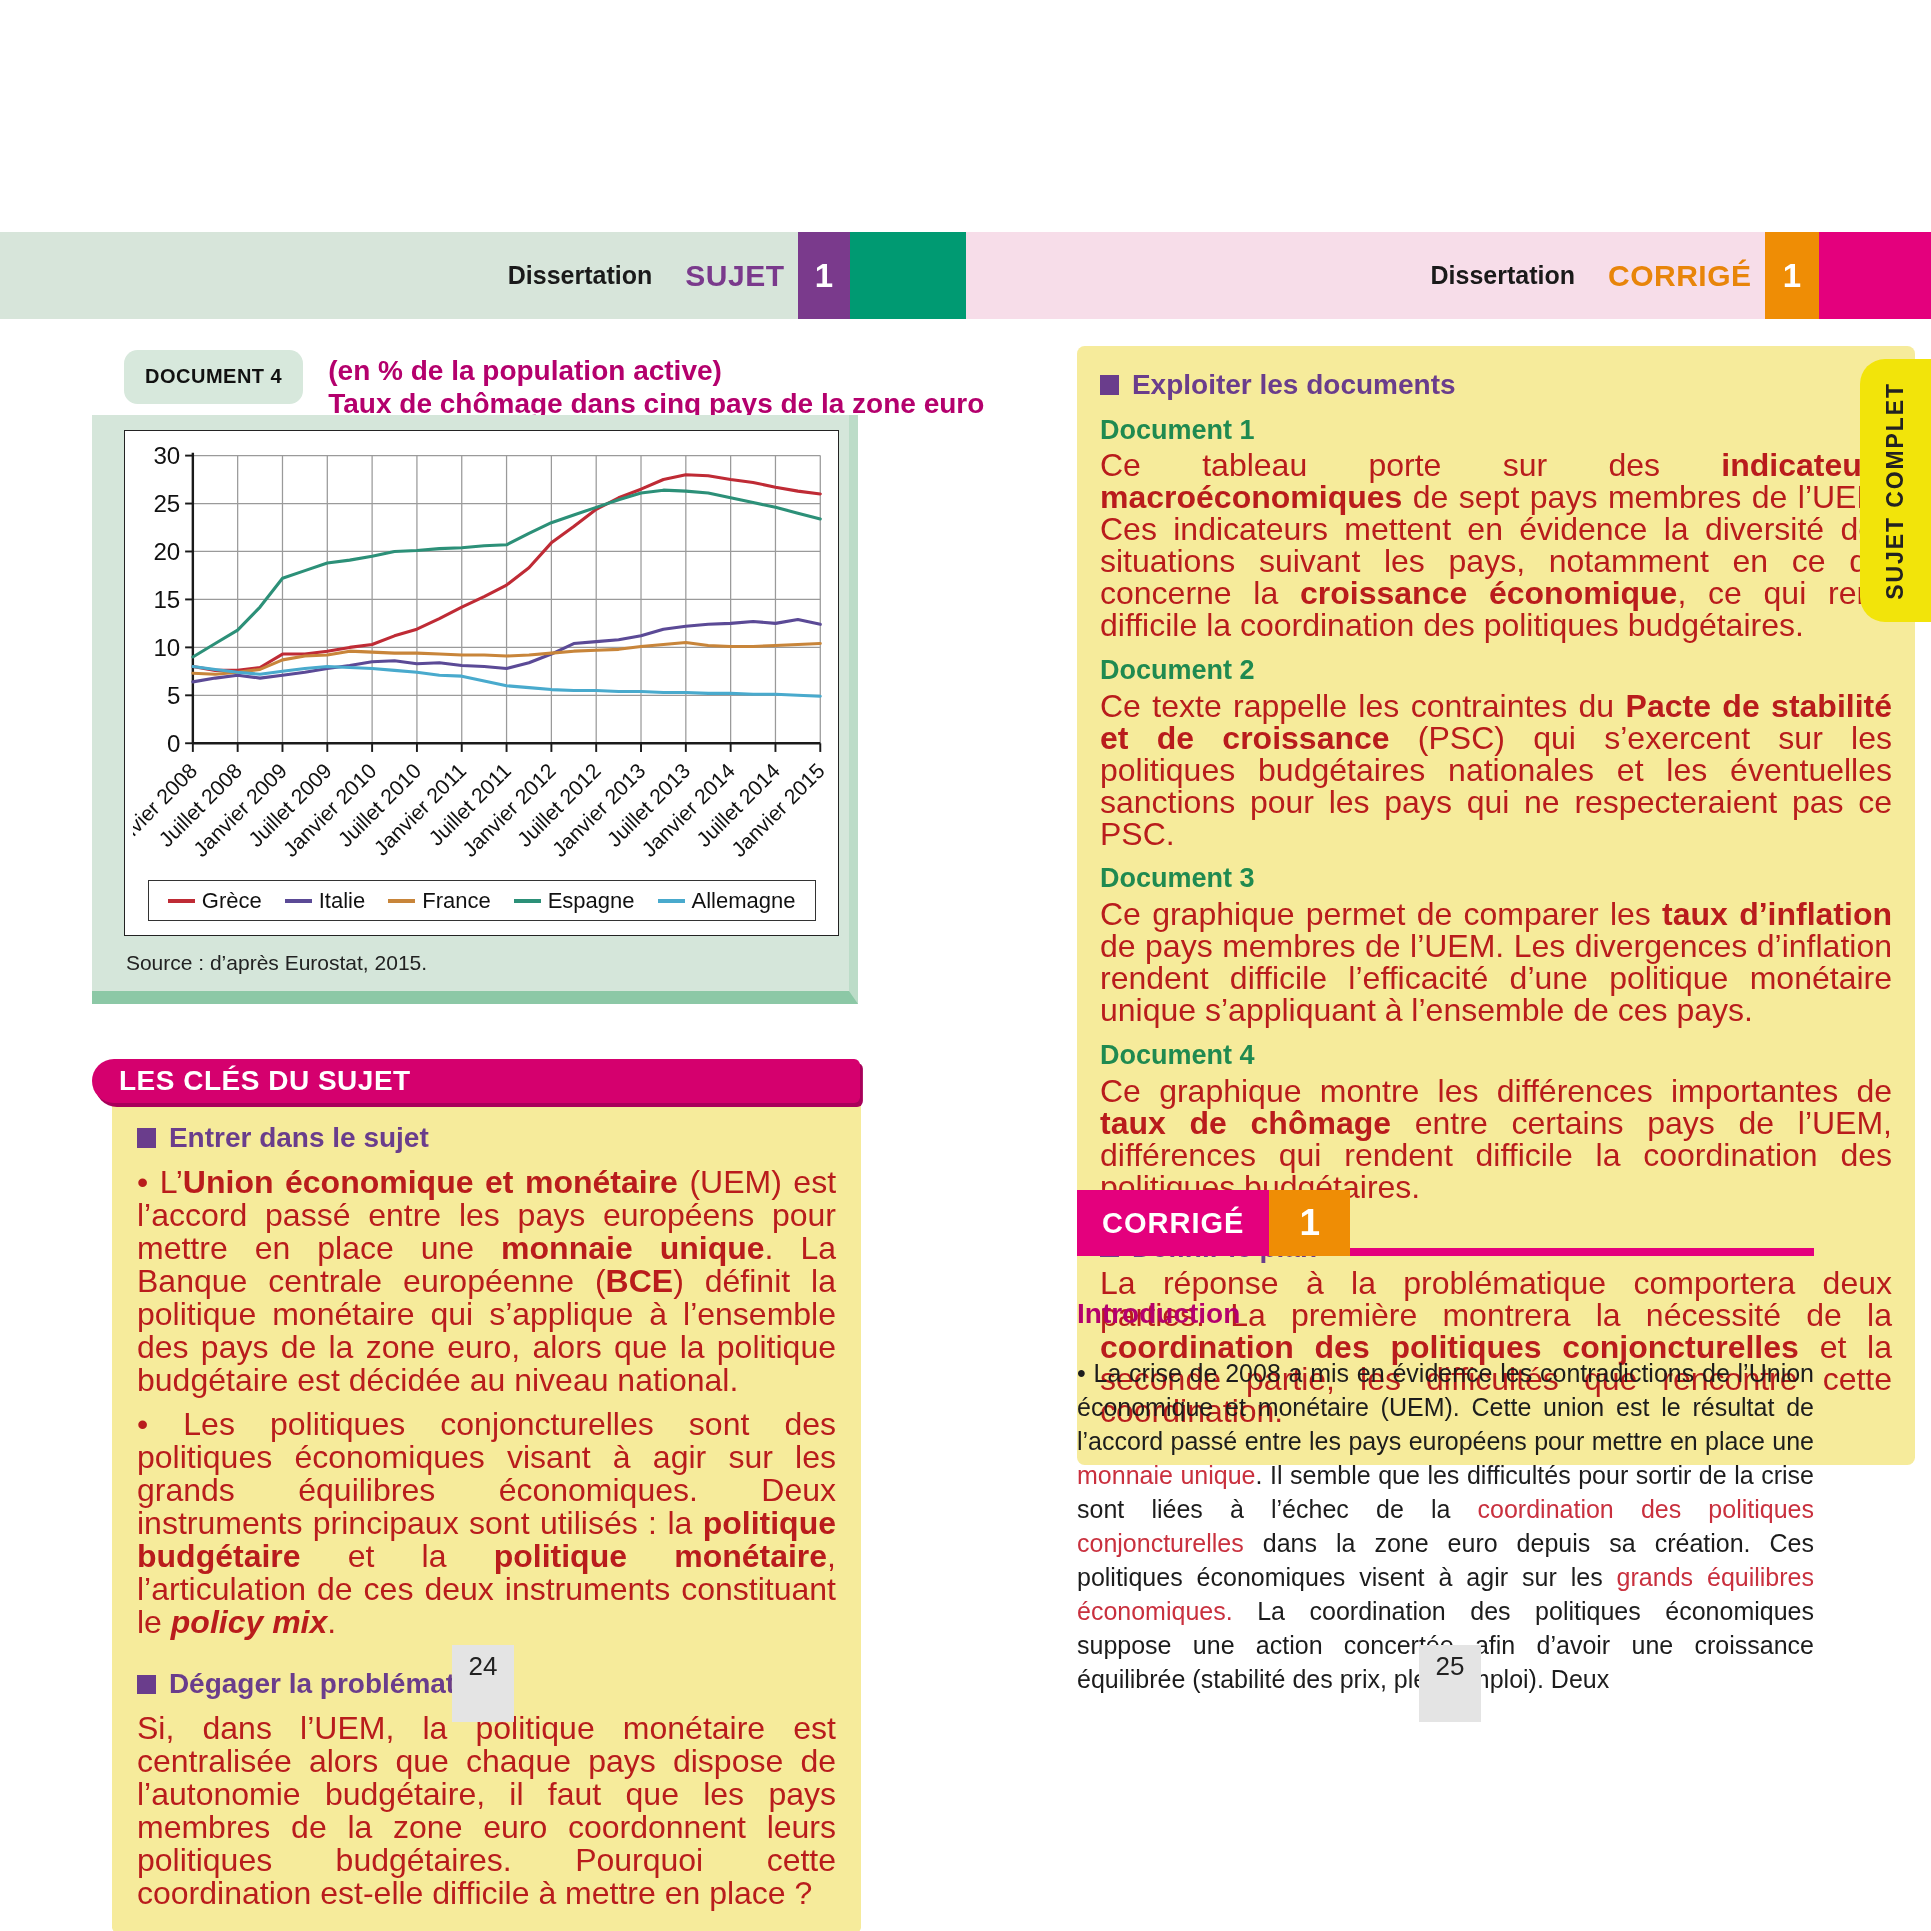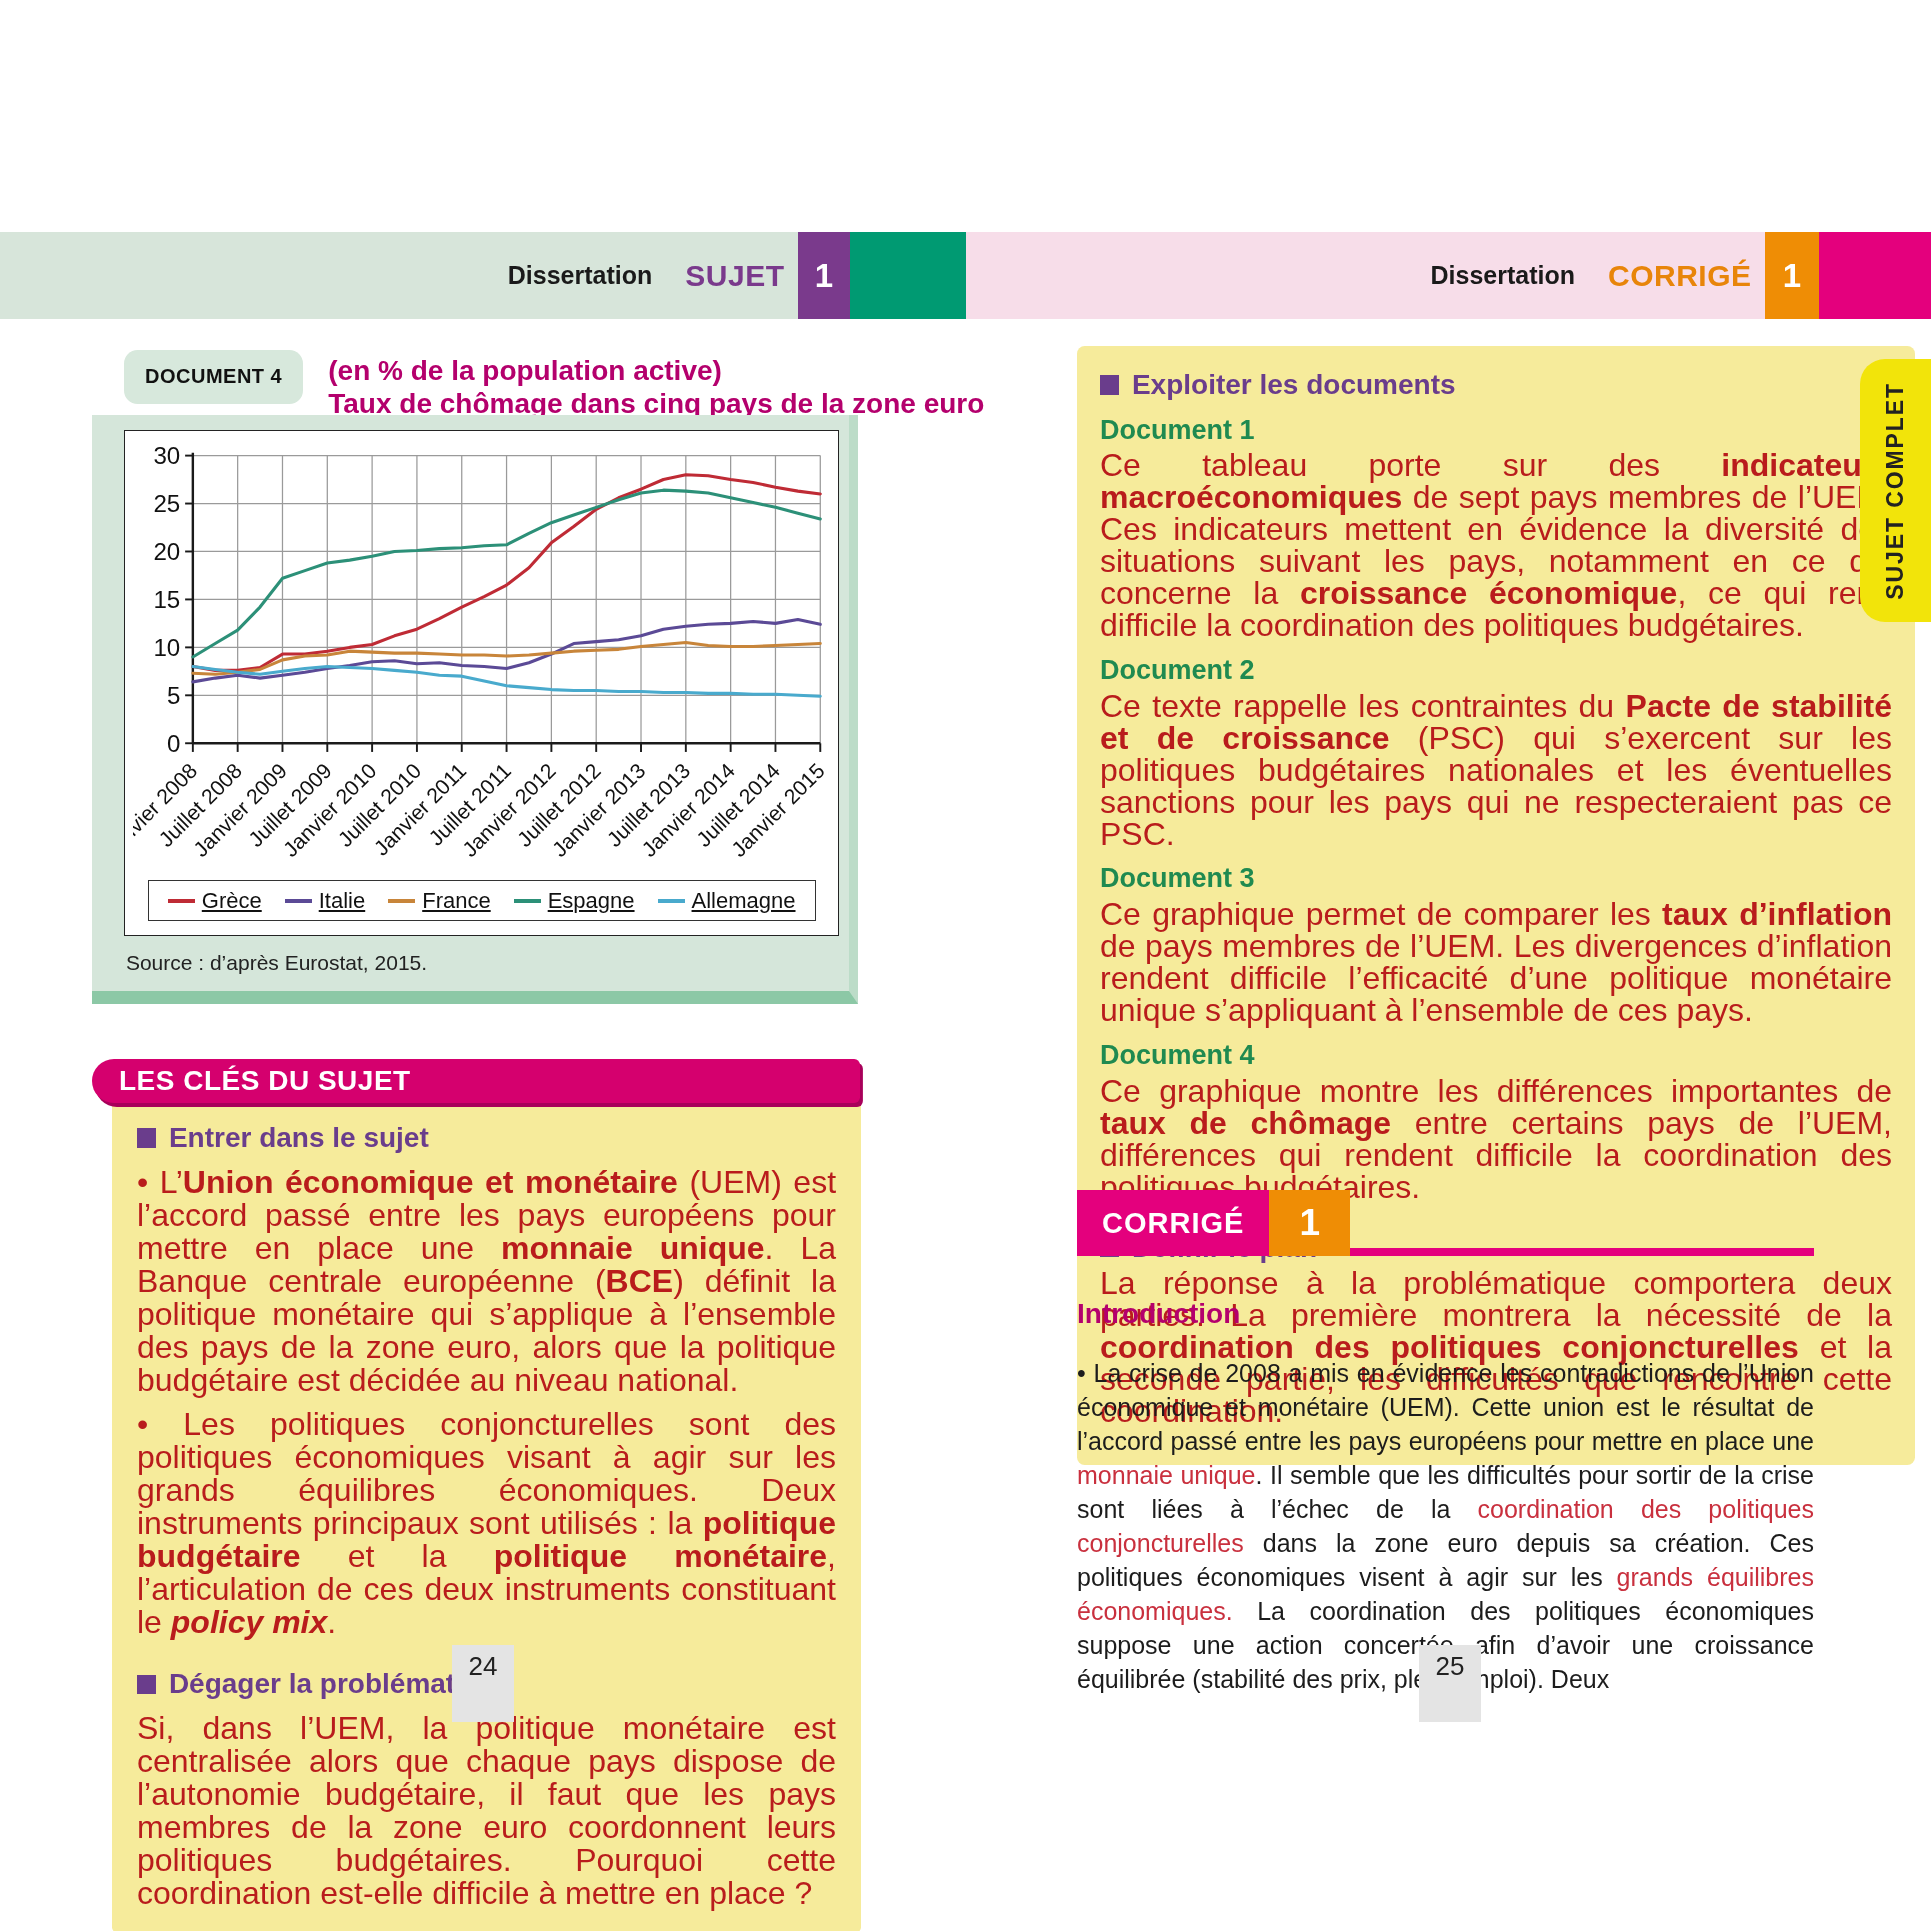--- a/index.html
+++ b/index.html
@@ -29,21 +29,21 @@
   .doc-tab { background:#d7e8dc; border-radius:13.5px; padding:15.4px 21px; font-weight:bold;
              font-size:20px; letter-spacing:0.5px; color:#111; height:fit-content; flex:none; }
   .doc-title { margin-left:25px; font-weight:bold; font-size:28px; line-height:33px; color:#b4006d; padding-top:3.9px; }
 
   .mint-panel { position:absolute; left:92px; top:415px; width:766px;
                 background:#d5e6da; padding:14.5px 9.7px 0 32px;
                 border-right:9.7px solid #bcdcc8; border-bottom:13.5px solid #8cc8a6; }
   .chart-box { background:#fff; border:1.9px solid #232323; padding:7.7px 7.7px 7.7px; }
   .legend { display:flex; width:max-content; margin:7.7px auto 5.8px; border:1.9px solid #333;
             padding:6.8px 19.3px; gap:23px; align-items:center; background:#fff; }
-  .legend-item { display:flex; align-items:center; gap:7px; font-size:22px; color:#111;text-decoration:underline; }
+  .legend-item { display:flex; align-items:center; gap:7px; font-size:22px; color:#111; }
   .legend-dash { width:27px; height:3.9px; flex:none; }
   .source { font-size:21px; color:#222; margin:15.4px 0 15.4px 1.9px; }
 
   
   .cles { position:absolute; left:92px; top:1059px; width:768px; }
   .cles-banner { position:relative; z-index:2; height:44px; background:#d5006e;
                  border-radius:22px 5.8px 5.8px 22px; color:#fff; font-weight:bold; font-size:28px;
                  line-height:44px; padding-left:27px; letter-spacing:0.5px;
                  box-shadow:2.9px 3.9px 0 #a8005a; }
   .cles-panel { margin-left:20px; width:749px; background:#f6eb9b; margin-top:-3.9px;

